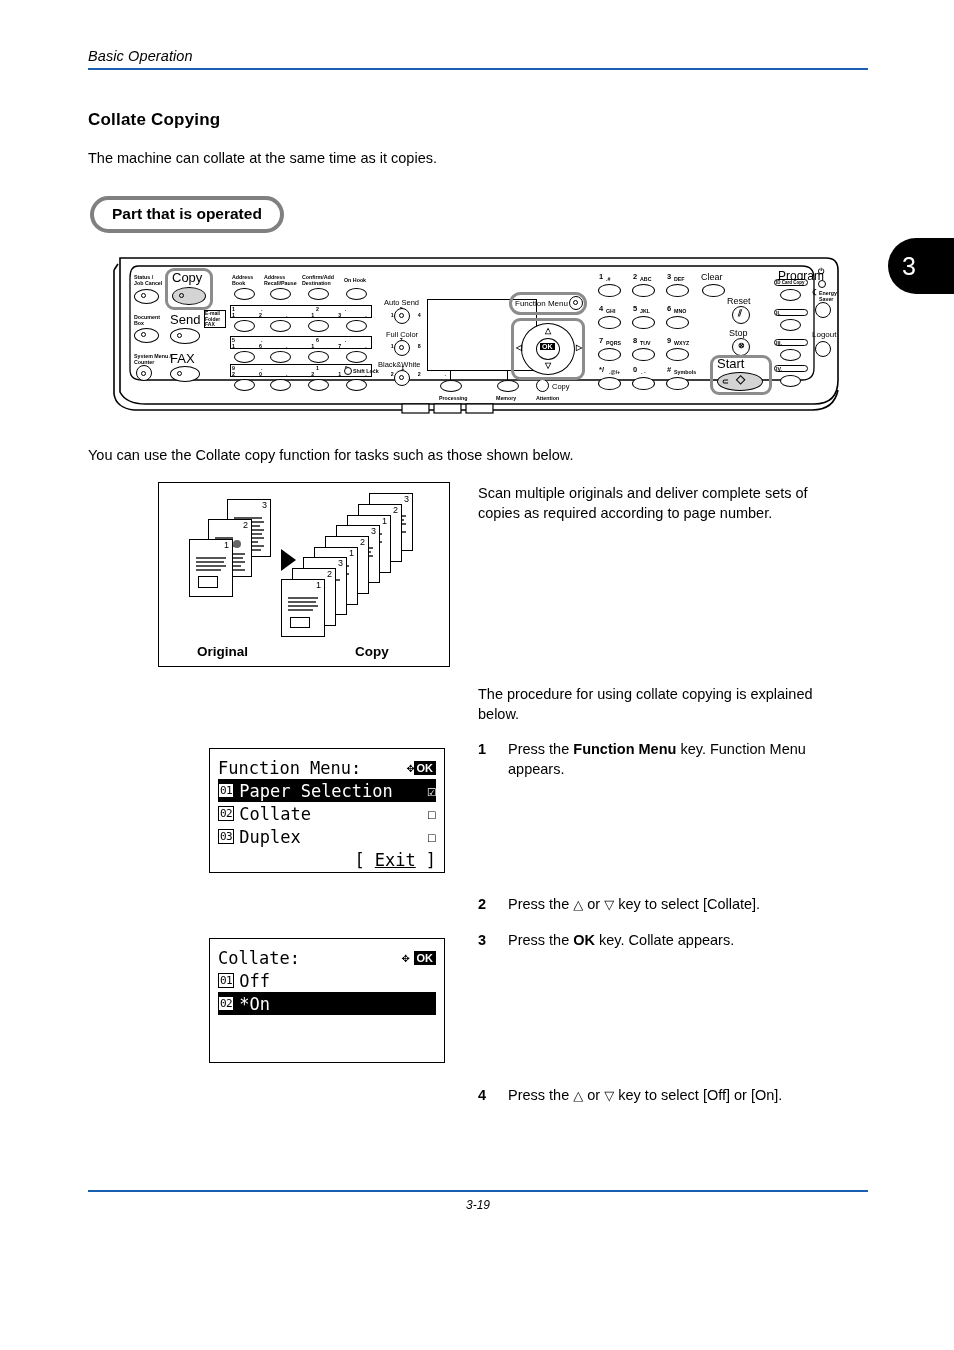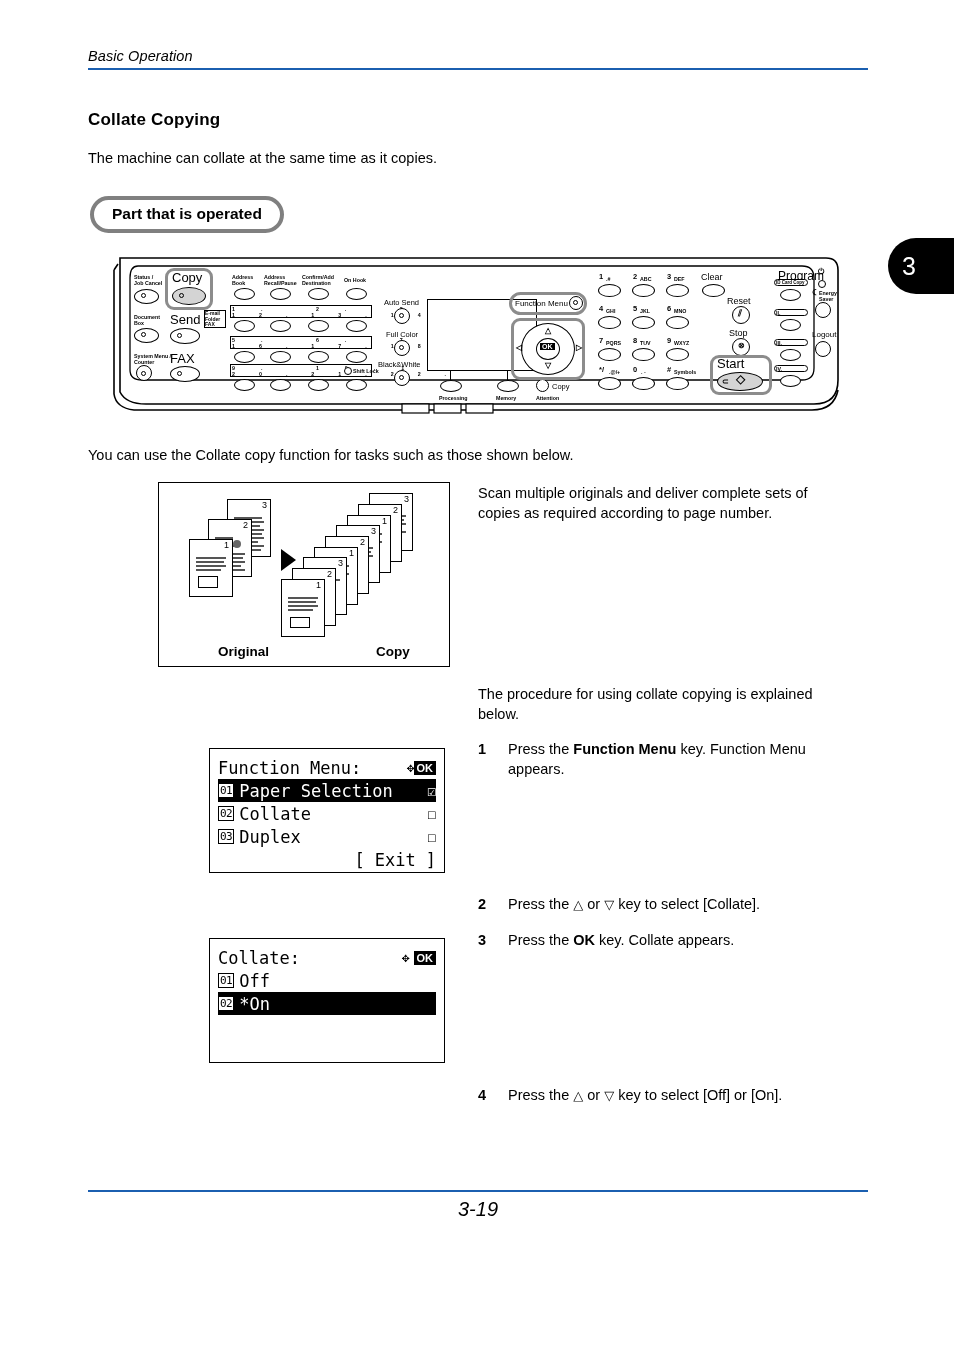--- a/index.html
+++ b/index.html
@@ -33,21 +33,21 @@
 
   
   .footer {
     position: absolute;
     left: 88px; top: 1190px; width: 780px;
   }
   .footer-rule { height: 2px; background: #1b5fb0; width: 100%; }
   .footer-page {
     text-align: center;
     font-style: italic;
-    font-size: 20px;
+    font-size: 12px;
     padding-top: 6px;
   }
 
   
   .page-tab {
     position: absolute;
     left: 888px; top: 238px;
     width: 66px; height: 56px;
     background: #000;
     border-radius: 28px 0 0 28px;
@@ -131,21 +131,20 @@
     left: 158px; top: 482px;
     width: 292px; height: 185px;
     border: 1px solid #000;
     background: #fff;
   }
   .illus-label {
     position: absolute;
     bottom: 7px;
     font-size: 13.5px;
     font-weight: bold;
-    margin-left: 21px;
   }
   .lbl-orig { left: 38px; }
   .lbl-copy { left: 196px; }
 
   .doc {
     position: absolute;
     border: 1.4px solid #000;
     background: #fff;
   }
   .doc .num {
@@ -652,21 +651,21 @@
   </div>
   <div class="lcd-row">
     <span class="numbox">03</span>
     <span>Duplex</span>
     <span class="spacer"></span>
     <span class="chk">☐</span>
   </div>
   <div class="lcd-row">
     <span class="spacer"></span>
     <span>[</span>
-    <span style="padding:0 10px;">Exit</span>
+    <span style="padding:0 10px;text-decoration:underline;">Exit</span>
     <span>]</span>
   </div>
 </div>
 
 <div class="lcd lcd2">
   <div class="lcd-row">
     <span>Collate:</span>
     <span class="spacer"></span>
     <span class="arrows4">✥</span>
     <span class="okbadge" style="margin-left:5px;">OK</span>

